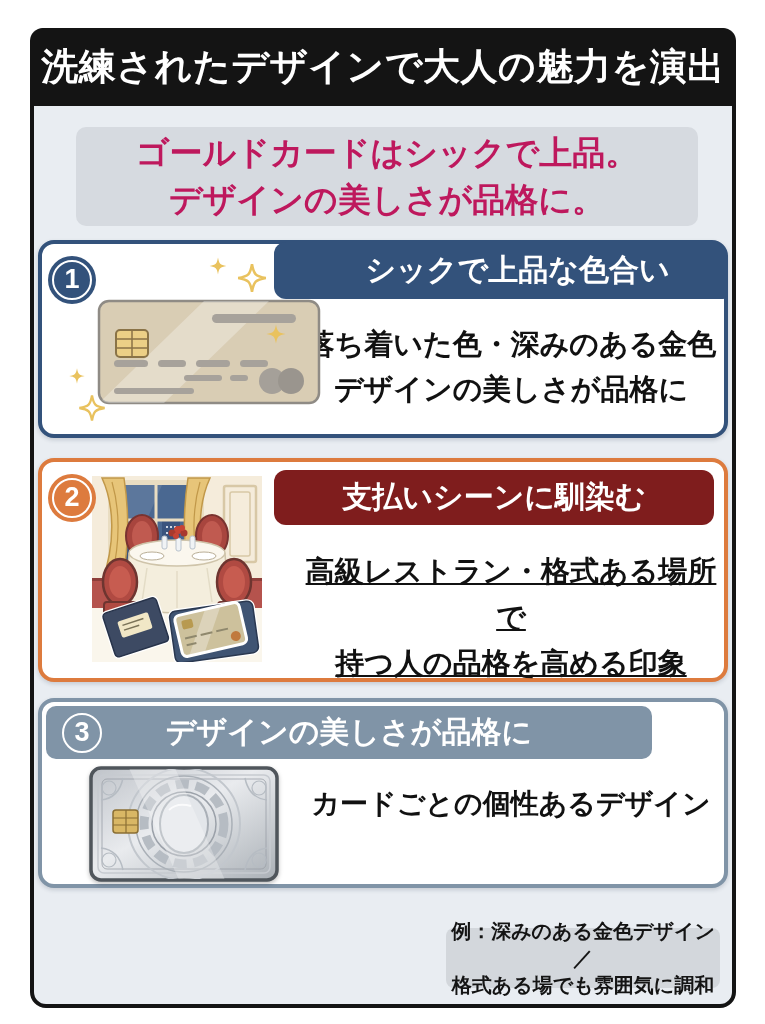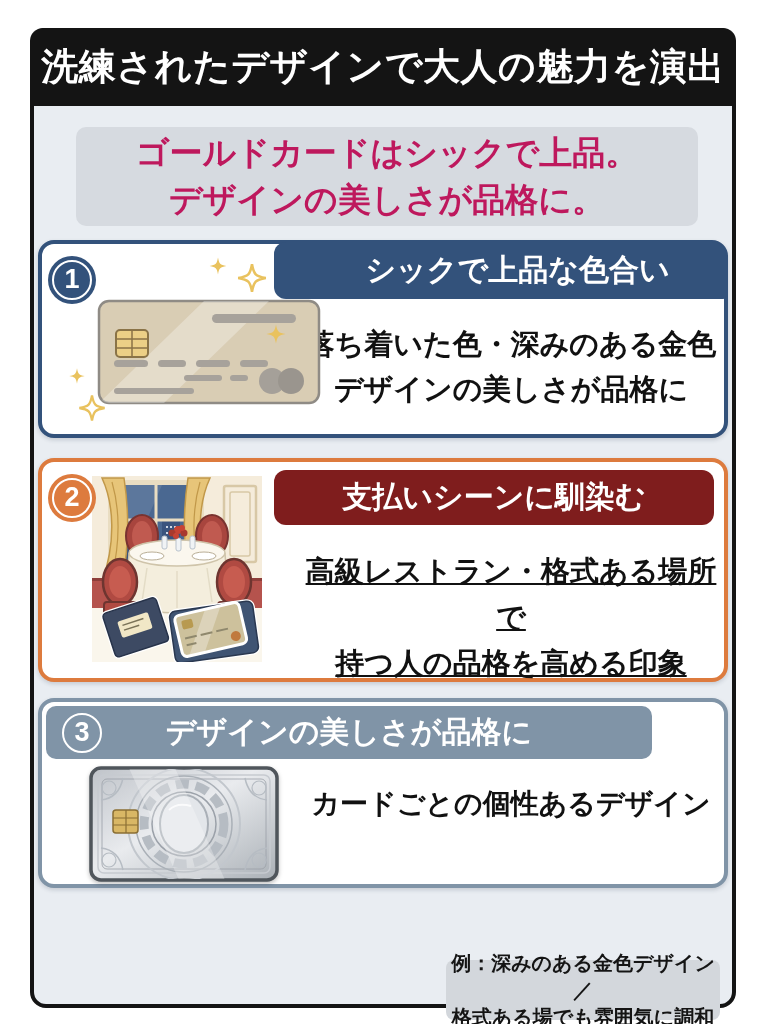--- a/index.html
+++ b/index.html
@@ -52,21 +52,21 @@
   .sec3 .sec-text { top:80px; font-size:28px; line-height:43px; }
 
   .illus { position:absolute; z-index:1; }
   .illus1 { left:2px;  top:12px;  width:290px; height:178px; }
   .illus2 { left:50px; top:14px;  width:170px; height:186px; }
   .illus3 { left:47px; top:64px;  width:190px; height:116px; filter:drop-shadow(0 2px 2px rgba(0,0,0,.25)); }
 
   .note { position:absolute; left:446px; top:928px; width:274px; height:60px;
           background:#d3d7dc; border-radius:8px; display:flex; flex-direction:column;
           justify-content:center; text-align:center; color:#141414;
-          font-size:20px; font-weight:900; line-height:1.35;margin-top:32px; }
+          font-size:20px; font-weight:900; line-height:1.35; }
 </style>
 </head>
 <body>
 
 <div class="page">
 
   <div class="frame"></div>
 
   <div class="title-bar">
     <span>洗練されたデザインで大人の魅力を演出</span>

